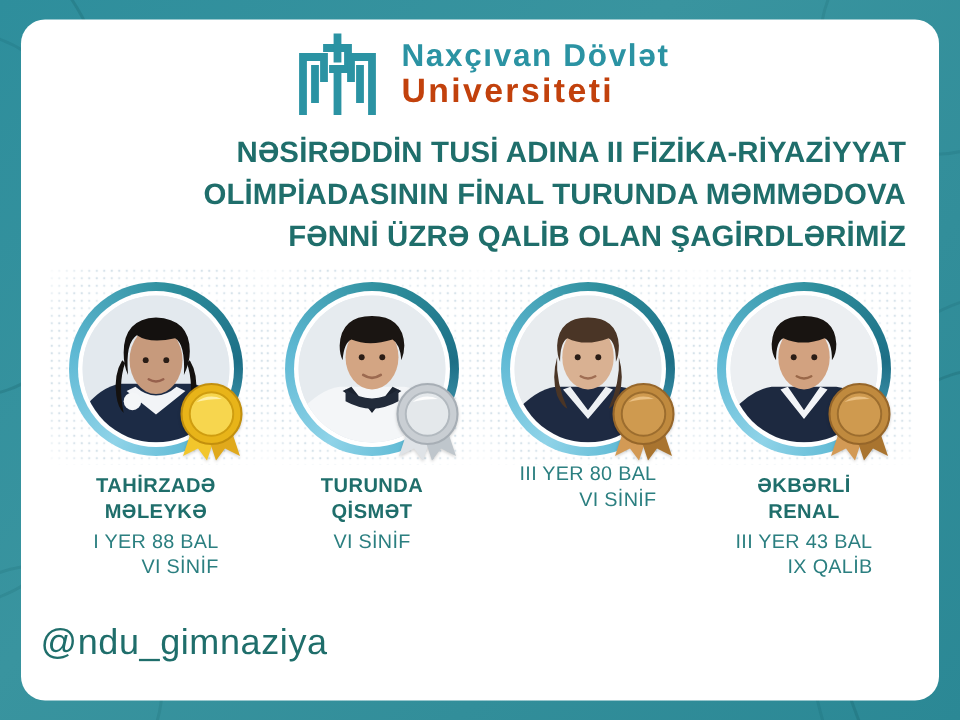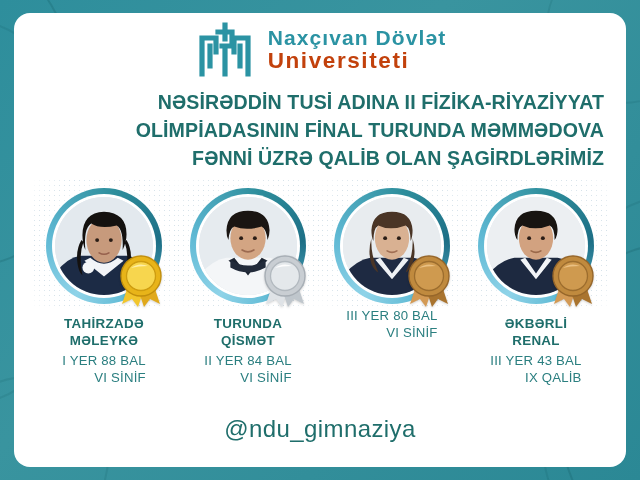--- a/index.html
+++ b/index.html
@@ -167,24 +167,23 @@
     text-align: right;
     color: #2b7f80;
     font-size: 13.2px;
     line-height: 1.25;
     letter-spacing: 0.2px;
   }
 
   
   .handle {
     position: absolute;
-    left: 0;
+    left: 13px;
     right: 0;
     bottom: 24px;
-    text-align: center;
     color: #1f6e6b;
     font-size: 24px;
     letter-spacing: 0.4px;
   }
 </style>
 </head>
 <body>
 
 <div class="poster">
 
@@ -296,21 +295,20 @@
             <circle cx="27" cy="26" r="14.5" fill="#e4e8eb"></circle>
             <circle cx="27" cy="26" r="14.5" fill="none" stroke="#b2b9bf" stroke-width="1.3"></circle>
             <path d="M17 18 q8 -6 17 -2 q-10 0 -17 2z" fill="#ffffff" opacity="0.9"></path>
           </svg>
         </div>
         <div class="wname">
           <div>TURUNDA</div>
           <div>QİSMƏT</div>
         </div>
         <div class="wrank">
-          <div>II YER 84 BAL</div>
           <div>VI SİNİF</div>
         </div>
       </div>
 
       <div class="winner">
         <div class="avatar-wrap">
           <div class="dots"></div>
           <div class="ring">
             <div class="ring-inner">
               <div class="photo">

